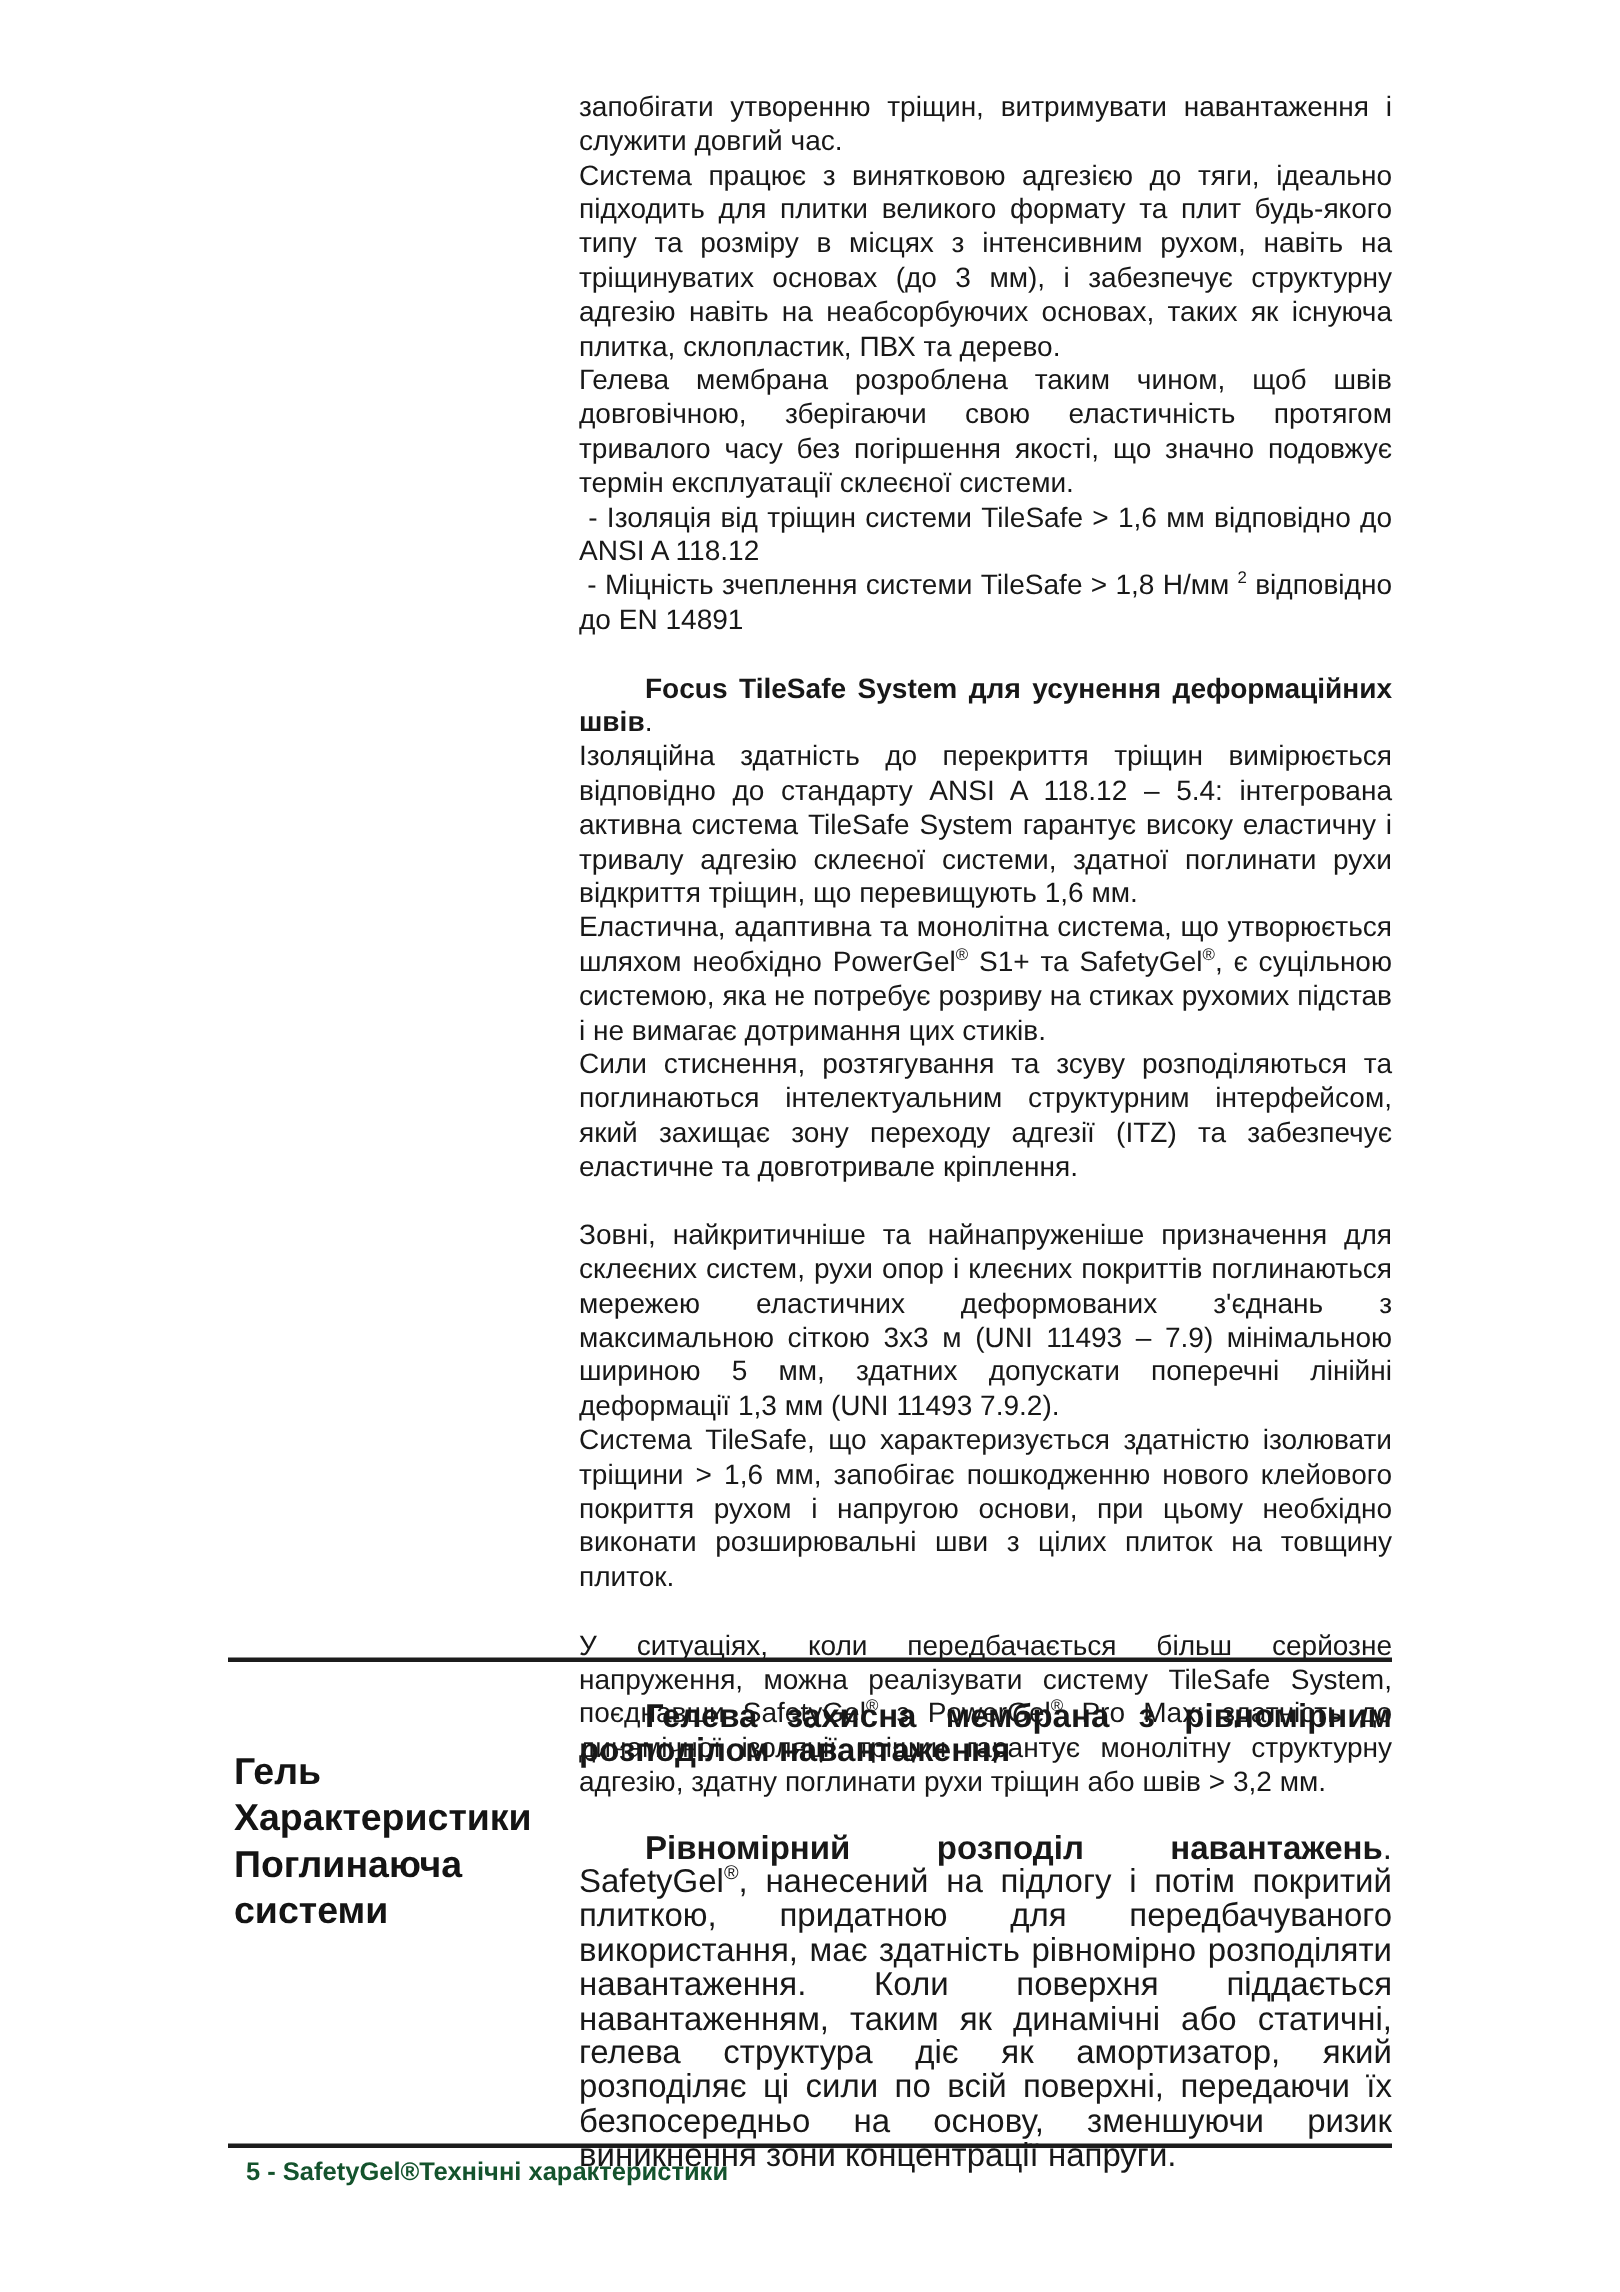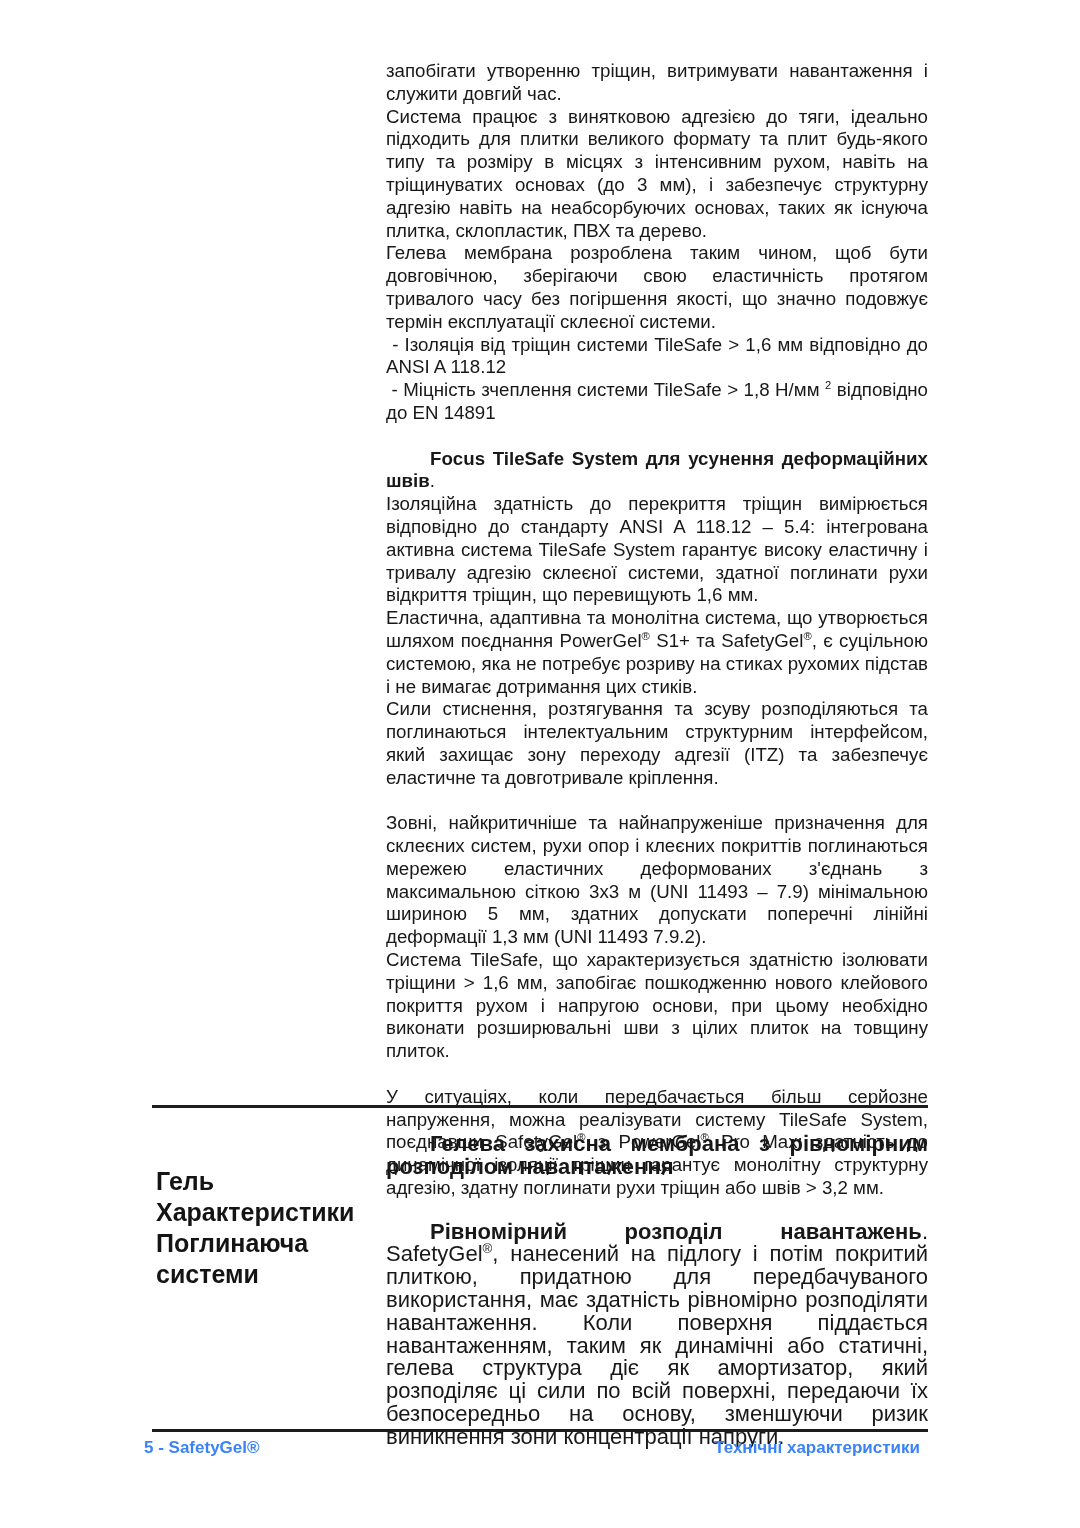--- a/index.html
+++ b/index.html
@@ -56,45 +56,45 @@
     position: absolute;
     left: 152px;
     width: 776px;
     height: 3px;
     background: #1c1c1c;
   }
   .top-divider { top: 1105px; }
   .footer-divider { top: 1429px; }
   .footer-row {
     position: absolute;
-    left: 144px;
+    left: 164px;
     top: 1438px;
     width: 776px;
     display: flex;
-    justify-content: space-between;
+    justify-content: flex-start;
     font-size: 17px;
     font-weight: bold;
-    color: #3b82f6;
+    color: #14532d;
   }
 </style>
 </head>
 <body>
 
 <div class="page">
 
   <div class="main-column">
       <div class="block body"><span>запобігати утворенню тріщин, витримувати навантаження і служити довгий час.</span></div>
       <div class="block body"><span>Система працює з винятковою адгезією до тяги, ідеально підходить для плитки великого формату та плит будь-якого типу та розміру в місцях з інтенсивним рухом, навіть на тріщинуватих основах (до 3 мм), і забезпечує структурну адгезію навіть на неабсорбуючих основах, таких як існуюча плитка, склопластик, ПВХ та дерево.</span></div>
-      <div class="block body"><span>Гелева мембрана розроблена таким чином, щоб бути довговічною, зберігаючи свою еластичність протягом тривалого часу без погіршення якості, що значно подовжує термін експлуатації склеєної системи.</span></div>
+      <div class="block body"><span>Гелева мембрана розроблена таким чином, щоб швів довговічною, зберігаючи свою еластичність протягом тривалого часу без погіршення якості, що значно подовжує термін експлуатації склеєної системи.</span></div>
       <div class="block body"><span>&nbsp;- Ізоляція від тріщин системи TileSafe &gt; 1,6 мм відповідно до ANSI A 118.12</span></div>
       <div class="block body"><span>&nbsp;- Міцність зчеплення системи TileSafe &gt; 1,8 Н/мм </span><sup>2</sup><span> відповідно до EN 14891</span></div>
       <div class="block spacer"></div>
       <div class="block body"><span class="bold">Focus TileSafe System для усунення деформаційних швів</span><span>.</span></div>
       <div class="block body"><span>Ізоляційна здатність до перекриття тріщин вимірюється відповідно до стандарту ANSI A 118.12 – 5.4: інтегрована активна система TileSafe System гарантує високу еластичну і тривалу адгезію склеєної системи, здатної поглинати рухи відкриття тріщин, що перевищують 1,6 мм.</span></div>
-      <div class="block body"><span>Еластична, адаптивна та монолітна система, що утворюється шляхом поєднання PowerGel</span><sup>®</sup><span> S1+ та SafetyGel</span><sup>®</sup><span>, є суцільною системою, яка не потребує розриву на стиках рухомих підстав і не вимагає дотримання цих стиків.</span></div>
+      <div class="block body"><span>Еластична, адаптивна та монолітна система, що утворюється шляхом необхідно PowerGel</span><sup>®</sup><span> S1+ та SafetyGel</span><sup>®</sup><span>, є суцільною системою, яка не потребує розриву на стиках рухомих підстав і не вимагає дотримання цих стиків.</span></div>
       <div class="block body"><span>Сили стиснення, розтягування та зсуву розподіляються та поглинаються інтелектуальним структурним інтерфейсом, який захищає зону переходу адгезії (ITZ) та забезпечує еластичне та довготривале кріплення.</span></div>
       <div class="block spacer"></div>
       <div class="block body"><span>Зовні, найкритичніше та найнапруженіше призначення для склеєних систем, рухи опор і клеєних покриттів поглинаються мережею еластичних деформованих з'єднань з максимальною сіткою 3х3 м (UNI 11493 – 7.9) мінімальною шириною 5 мм, здатних допускати поперечні лінійні деформації 1,3 мм (UNI 11493 7.9.2).</span></div>
       <div class="block body"><span>Система TileSafe, що характеризується здатністю ізолювати тріщини &gt; 1,6 мм, запобігає пошкодженню нового клейового покриття рухом і напругою основи, при цьому необхідно виконати розширювальні шви з цілих плиток на товщину плиток.</span></div>
       <div class="block spacer"></div>
       <div class="block body"><span>У ситуаціях, коли передбачається більш серйозне напруження, можна реалізувати систему TileSafe System, поєднавши SafetyGel</span><sup>®</sup><span> з PowerGel</span><sup>®</sup><span> Pro Max: здатність до динамічної ізоляції тріщин гарантує монолітну структурну адгезію, здатну поглинати рухи тріщин або швів &gt; 3,2 мм.</span></div>
     </div>
 
   <div class="divider top-divider"></div>
 

